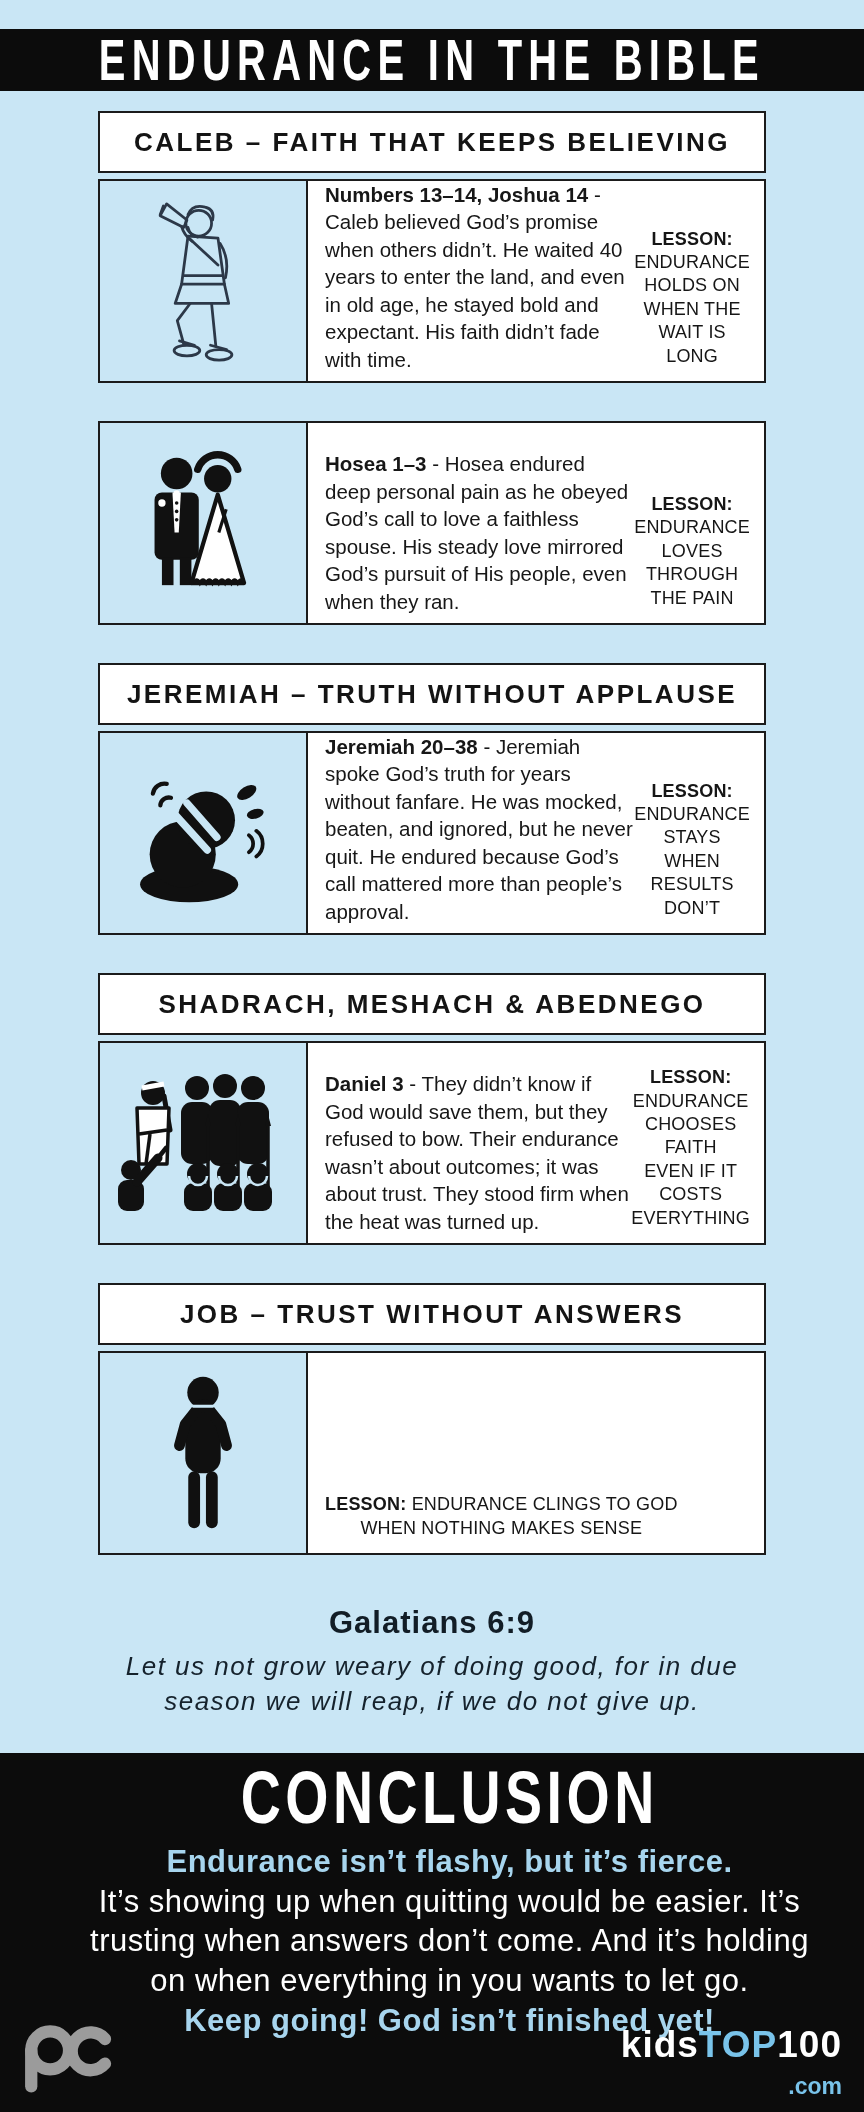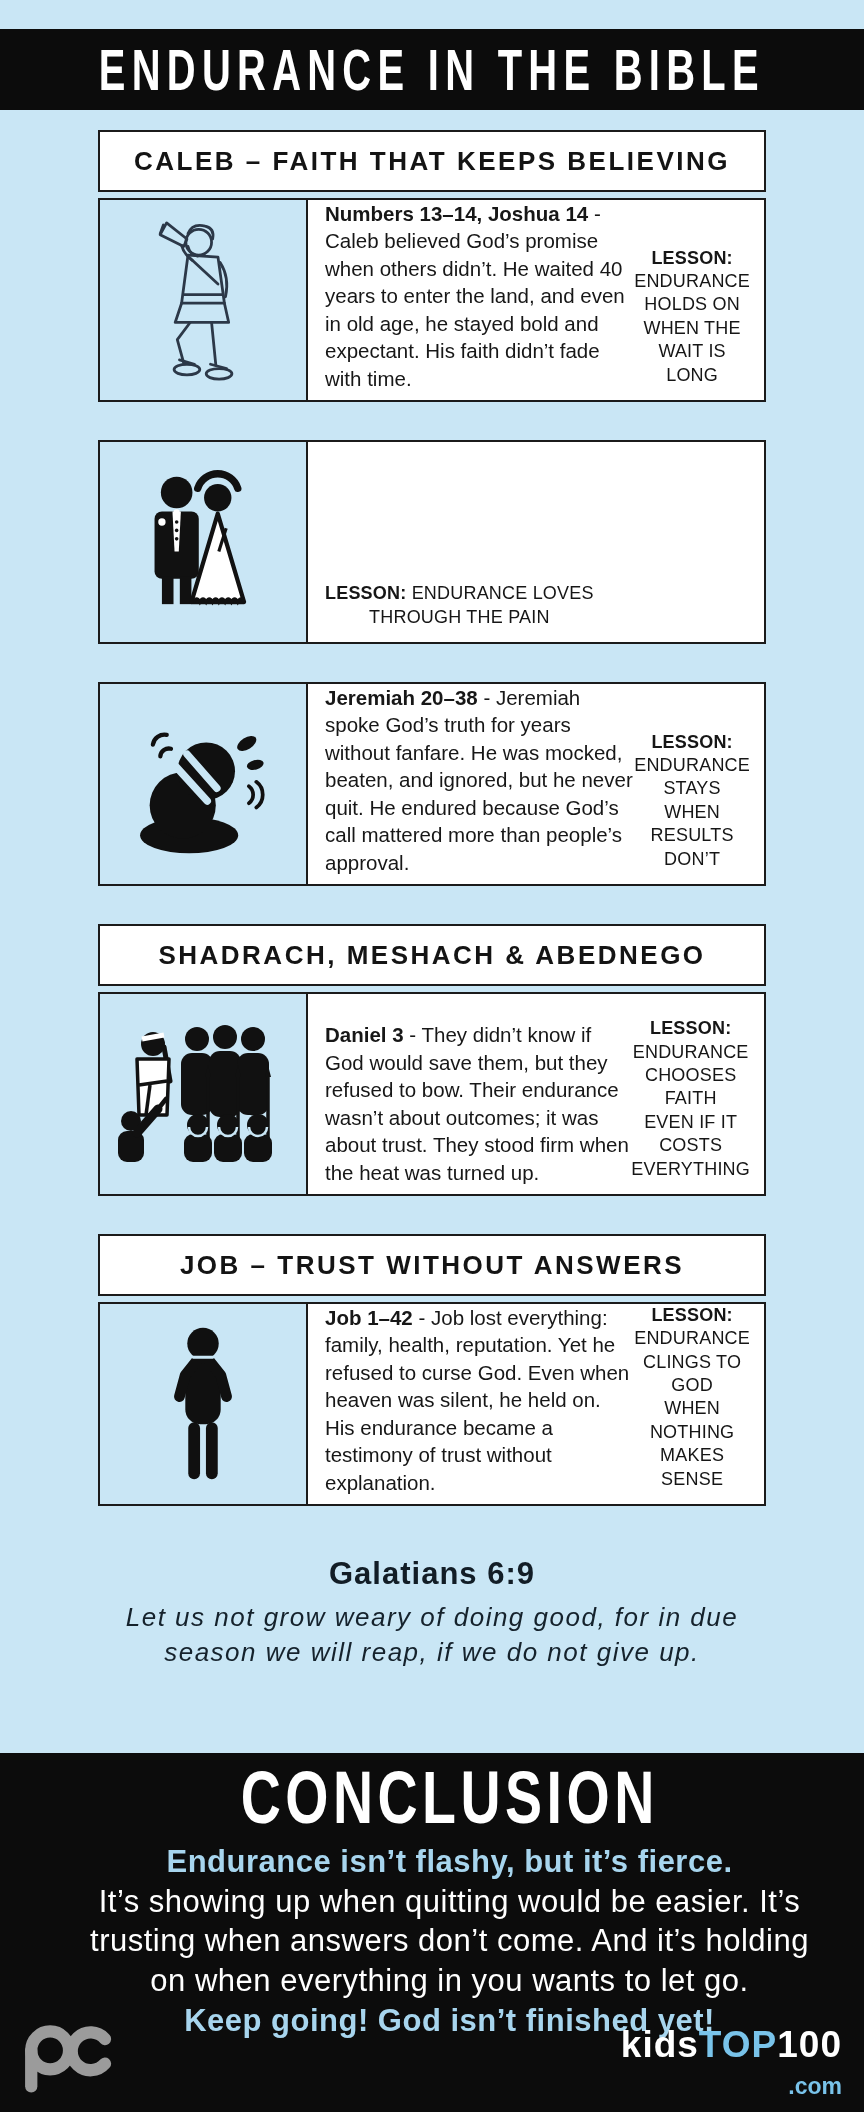--- a/index.html
+++ b/index.html
@@ -3,21 +3,21 @@
 <meta charset="utf-8">
 <style>
   html,body { margin:0; padding:0; background:#e8e8e8; }
   .page {
     position:relative; width:864px; height:2112px; margin:0 auto;
     background:#c9e6f5; overflow:hidden;
     font-family:"Liberation Sans", sans-serif; color:#161616;
   }
   
   .header-bar {
-    margin-top:29px; height:81px; background:#0c0c0c;
+    margin-top:29px; height:62px; background:#0c0c0c;
     display:flex; align-items:center; justify-content:center;
   }
   .condensed {
     display:inline-block; transform:scaleX(0.70); transform-origin:center;
     white-space:nowrap; font-weight:bold; color:#ffffff;
   }
   .header-title { font-size:57px; letter-spacing:9px; }
   
   .cards { margin-top:20px; }
   .card { width:668px; margin:0 auto 38px auto; }
@@ -133,30 +133,37 @@
             <circle cx="50" cy="64" r="1.7" fill="#111"></circle>
             <circle cx="50" cy="72" r="1.7" fill="#111"></circle>
             <path d="M70 24 A20 20 0 0 1 108 24" stroke="#111" stroke-width="7" fill="none" stroke-linecap="round"></path>
             <circle cx="89" cy="33" r="13" fill="#111"></circle>
             <path d="M89 48 L64 132 L114 132 Z" fill="#fff" stroke="#111" stroke-width="4" stroke-linejoin="round"></path>
             <path d="M97 62 L90 84" stroke="#111" stroke-width="3" fill="none"></path>
             <path d="M66 132 q3 -6 6 0 q3 -6 6 0 q3 -6 6 0 q3 -6 6 0 q3 -6 6 0 q3 -6 6 0 q3 -6 6 0 q3 -6 6 0" stroke="#111" stroke-width="3" fill="none"></path>
           </svg>
         </div>
         <div class="text-cell">
+          <p class="card-text">
+            <span class="ref">Hosea 1–3</span>
+            <span>- Hosea endured deep personal pain as he obeyed God’s call to love a faithless spouse. His steady love mirrored God’s pursuit of His people, even when they ran.</span>
+          </p>
           <div class="lesson">
             <span class="lesson-label">LESSON:</span>
             <span>ENDURANCE LOVES</span><br>
             <span>THROUGH THE PAIN</span>
           </div>
         </div>
       </div>
     </section>
 
     <section class="card">
+      <div class="card-title-box">
+        <span class="card-title">JEREMIAH – TRUTH WITHOUT APPLAUSE</span>
+      </div>
       <div class="card-body-box">
         <div class="icon-cell">
           <svg viewBox="0 0 150 140" width="160" height="150" aria-hidden="true">
             <g fill="#101010">
               <ellipse cx="62" cy="118" rx="46" ry="17"></ellipse>
               <circle cx="56" cy="90" r="31"></circle>
               <circle cx="78" cy="58" r="27"></circle>
               <ellipse cx="116" cy="32" rx="10" ry="5.5" transform="rotate(-32 116 32)"></ellipse>
               <ellipse cx="124" cy="52" rx="8" ry="4.5" transform="rotate(-15 124 52)"></ellipse>
             </g>
@@ -263,24 +270,20 @@
               <rect x="42" y="42" width="36" height="66" rx="15"></rect>
               <rect x="45" y="106" width="12" height="58" rx="6"></rect>
               <rect x="63" y="106" width="12" height="58" rx="6"></rect>
             </g>
             <path d="M36 80 L42 58 L58 38" stroke="#101010" stroke-width="11" fill="none" stroke-linecap="round" stroke-linejoin="round"></path>
             <path d="M84 80 L78 58 L62 38" stroke="#101010" stroke-width="11" fill="none" stroke-linecap="round" stroke-linejoin="round"></path>
             <path d="M50 40 L70 40" stroke="#c9e6f5" stroke-width="3" stroke-linecap="round"></path>
           </svg>
         </div>
         <div class="text-cell">
-          <p class="card-text">
-            <span class="ref">Job 1–42</span>
-            <span>- Job lost everything: family, health, reputation. Yet he refused to curse God. Even when heaven was silent, he held on. His endurance became a testimony of trust without explanation.</span>
-          </p>
           <div class="lesson">
             <span class="lesson-label">LESSON:</span>
             <span>ENDURANCE CLINGS TO GOD</span><br>
             <span>WHEN NOTHING MAKES SENSE</span>
           </div>
         </div>
       </div>
     </section>
 
   </div>

